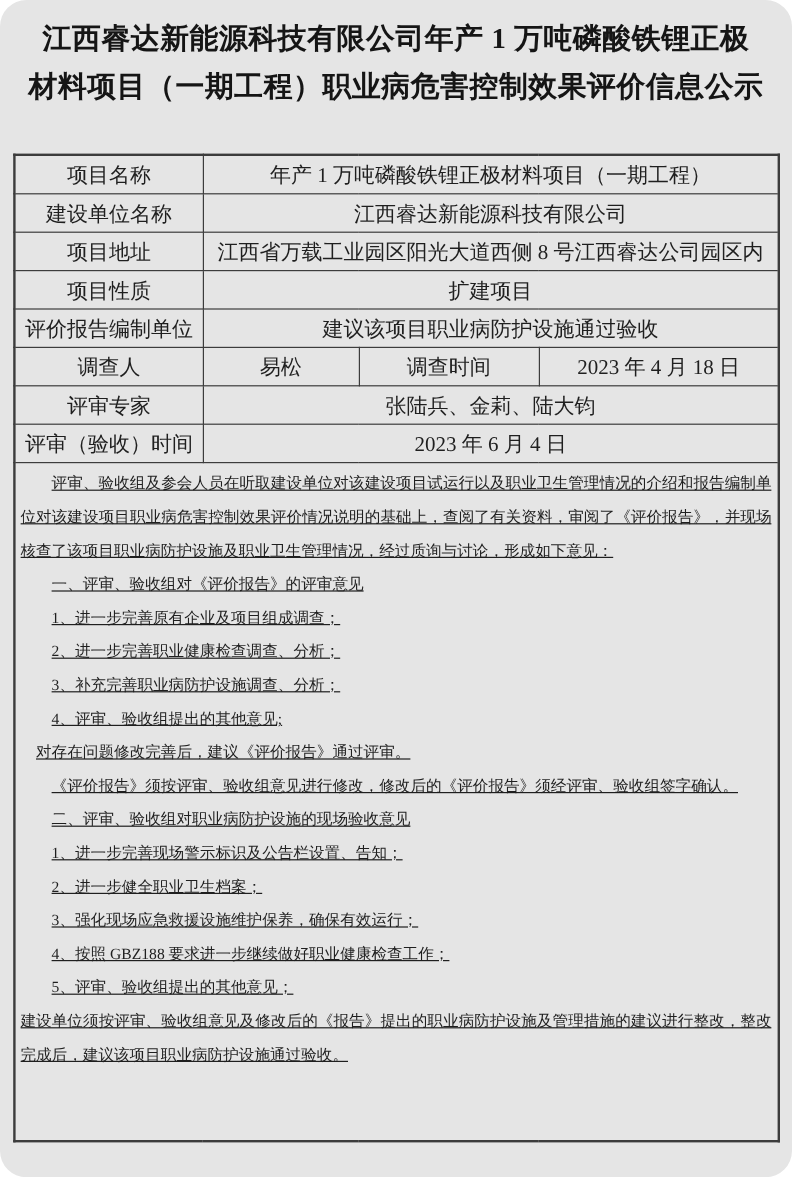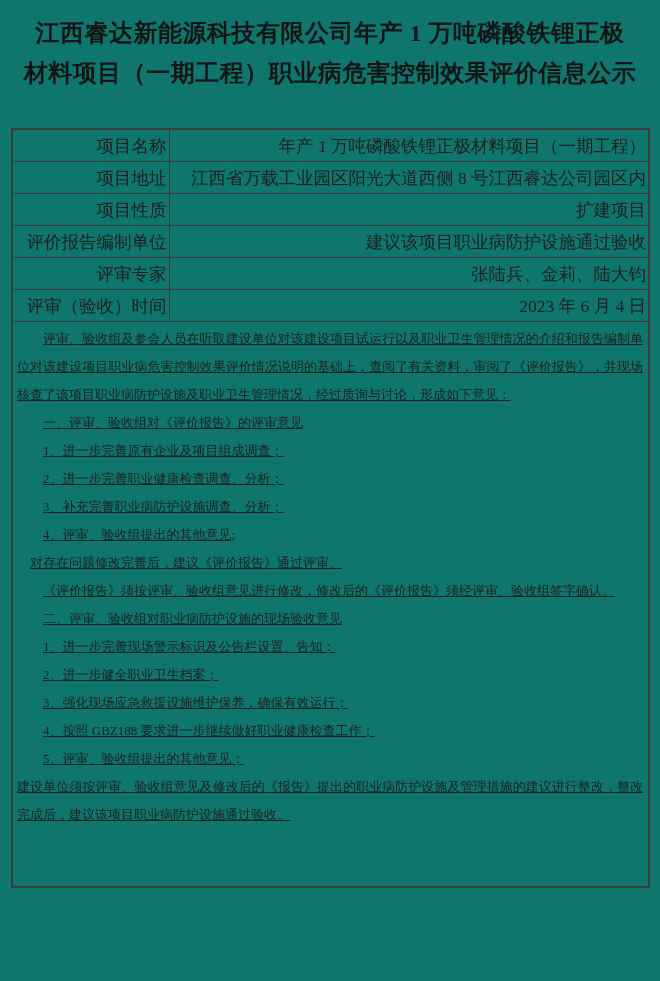--- a/index.html
+++ b/index.html
@@ -1,23 +1,24 @@
 <!DOCTYPE html>
 <html><head>
 <meta charset="utf-8">
 <style>
   html, body { margin: 0; padding: 0; background: #ffffff; }
   .page {
     position: relative;
     width: 660px;
     height: 981px;
-    background: #0f766e;
+    background: #e5e5e5;
     overflow: hidden;
     font-family: "Liberation Serif", "DejaVu Serif", serif;
     color: #1f1f1f;
+    border-radius: 22px;
   }
   .title {
     padding-top: 13px;
     text-align: center;
     font-weight: bold;
     font-size: 24px;
     line-height: 40px;
     letter-spacing: 0.5px;
     color: #151515;
   }
@@ -30,21 +31,21 @@
     border: 2px solid #3c3c3c;
   }
   table.info td {
     border: 1.5px solid #3c3c3c;
     font-size: 17.5px;
     vertical-align: middle;
     overflow: hidden;
   }
   td.lbl, td.val {
     height: 31px;
-    text-align: right;
+    text-align: center;
     padding: 0 2px;
     white-space: nowrap;
   }
   td.opinion-cell {
     vertical-align: top;
     padding: 3px 5px 4px 4px;
   }
   .opinion-wrap {
     height: 557px;
     overflow: hidden;
@@ -78,30 +79,40 @@
         <col class="c2">
         <col class="c3">
         <col class="c4">
       </colgroup>
     <tbody>
       <tr>
         <td class="lbl">项目名称</td>
         <td class="val" colspan="3">年产 1 万吨磷酸铁锂正极材料项目（一期工程）</td>
       </tr>
       <tr>
+        <td class="lbl">建设单位名称</td>
+        <td class="val" colspan="3">江西睿达新能源科技有限公司</td>
+      </tr>
+      <tr>
         <td class="lbl">项目地址</td>
         <td class="val" colspan="3">江西省万载工业园区阳光大道西侧 8 号江西睿达公司园区内</td>
       </tr>
       <tr>
         <td class="lbl">项目性质</td>
         <td class="val" colspan="3">扩建项目</td>
       </tr>
       <tr>
         <td class="lbl">评价报告编制单位</td>
         <td class="val" colspan="3">建议该项目职业病防护设施通过验收</td>
+      </tr>
+      <tr>
+        <td class="lbl">调查人</td>
+        <td class="val">易松</td>
+        <td class="lbl">调查时间</td>
+        <td class="val">2023 年 4 月 18 日</td>
       </tr>
       <tr>
         <td class="lbl">评审专家</td>
         <td class="val" colspan="3">张陆兵、金莉、陆大钧</td>
       </tr>
       <tr>
         <td class="lbl">评审（验收）时间</td>
         <td class="val" colspan="3">2023 年 6 月 4 日</td>
       </tr>
       <tr>

